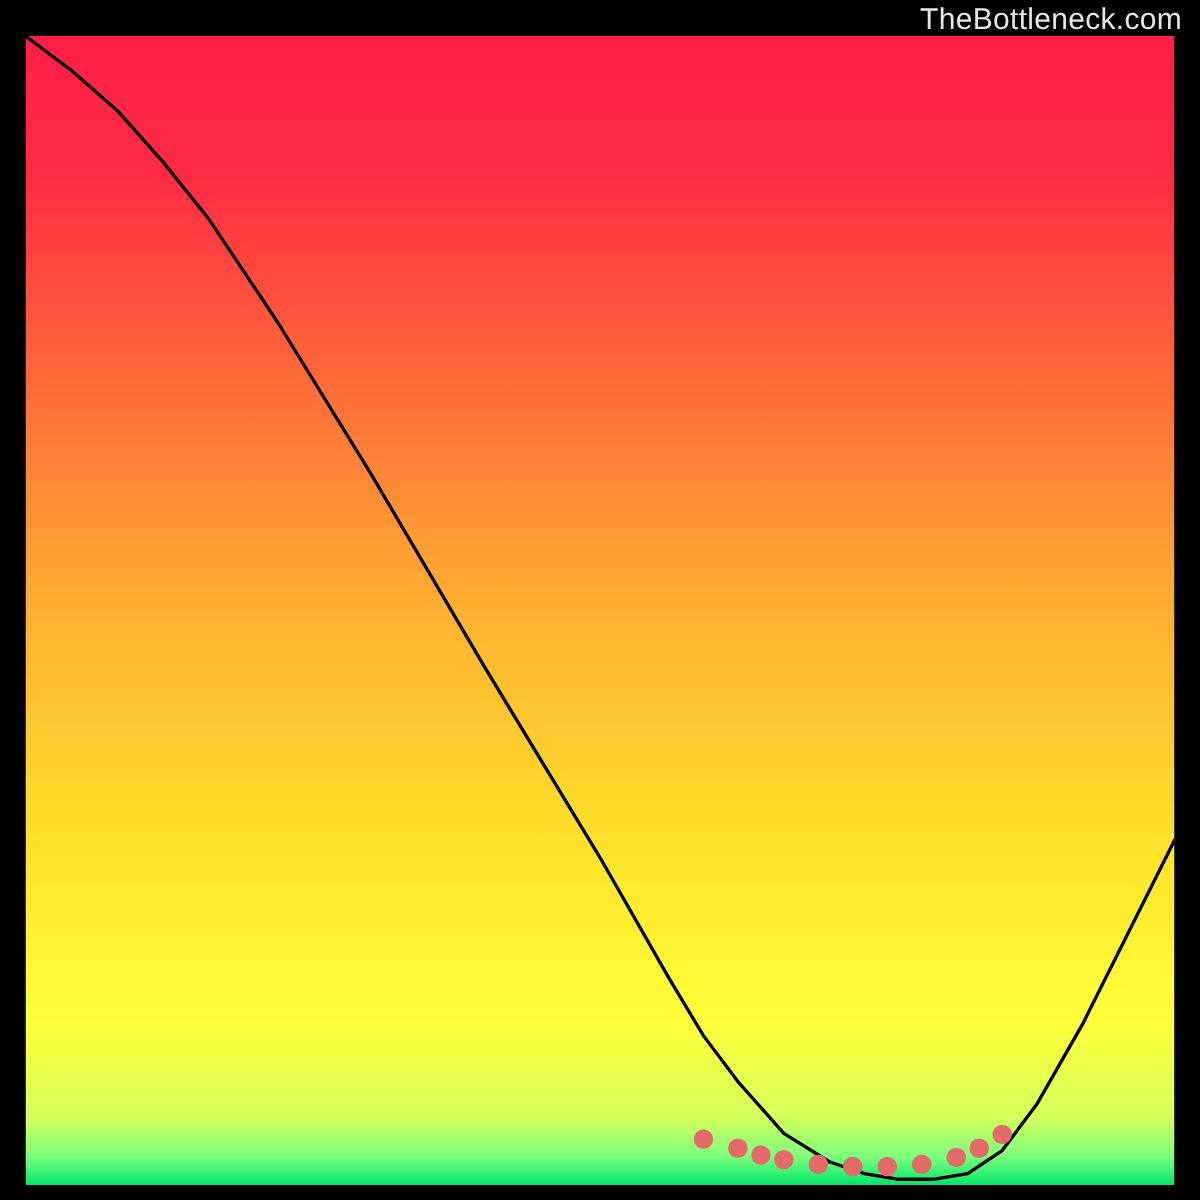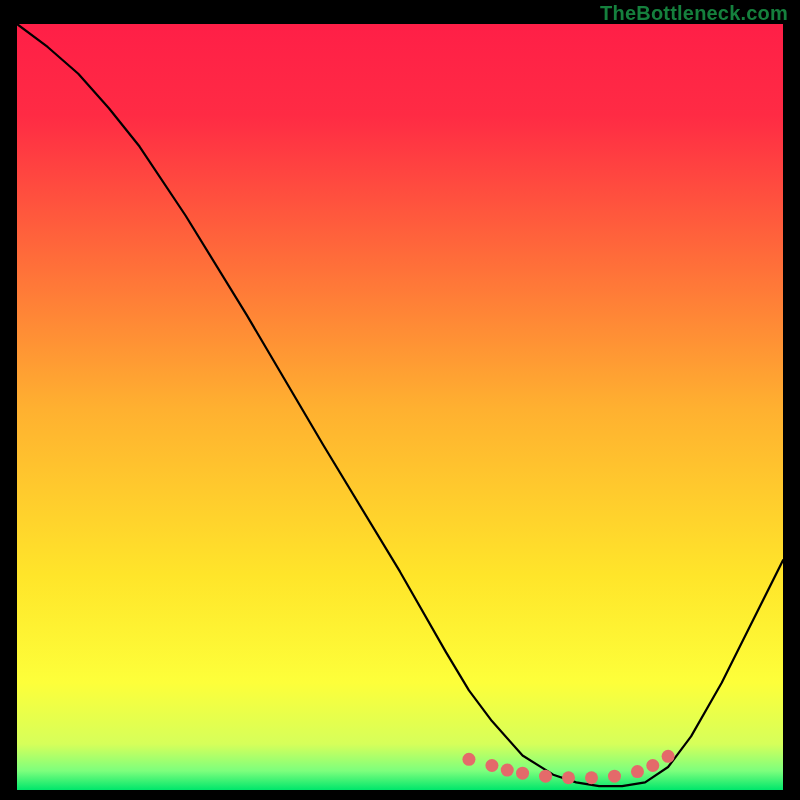--- a/index.html
+++ b/index.html
@@ -23,23 +23,23 @@
     position: absolute;
     left: 17px;
     top: 24px;
     width: 766px;
     height: 766px;
   }
   .attribution {
     position: absolute;
     top: 2px;
     right: 12px;
-    color: #15803d;
+    color: #e5e5e5;
     font-size: 20px;
-    font-weight: 700;
+    font-weight: 400;
     letter-spacing: 0.2px;
   }
   svg { display: block; }
 </style>
 </head>
 <body>
 
 <div class="attribution">TheBottleneck.com</div>
 
 <div class="frame"></div>

